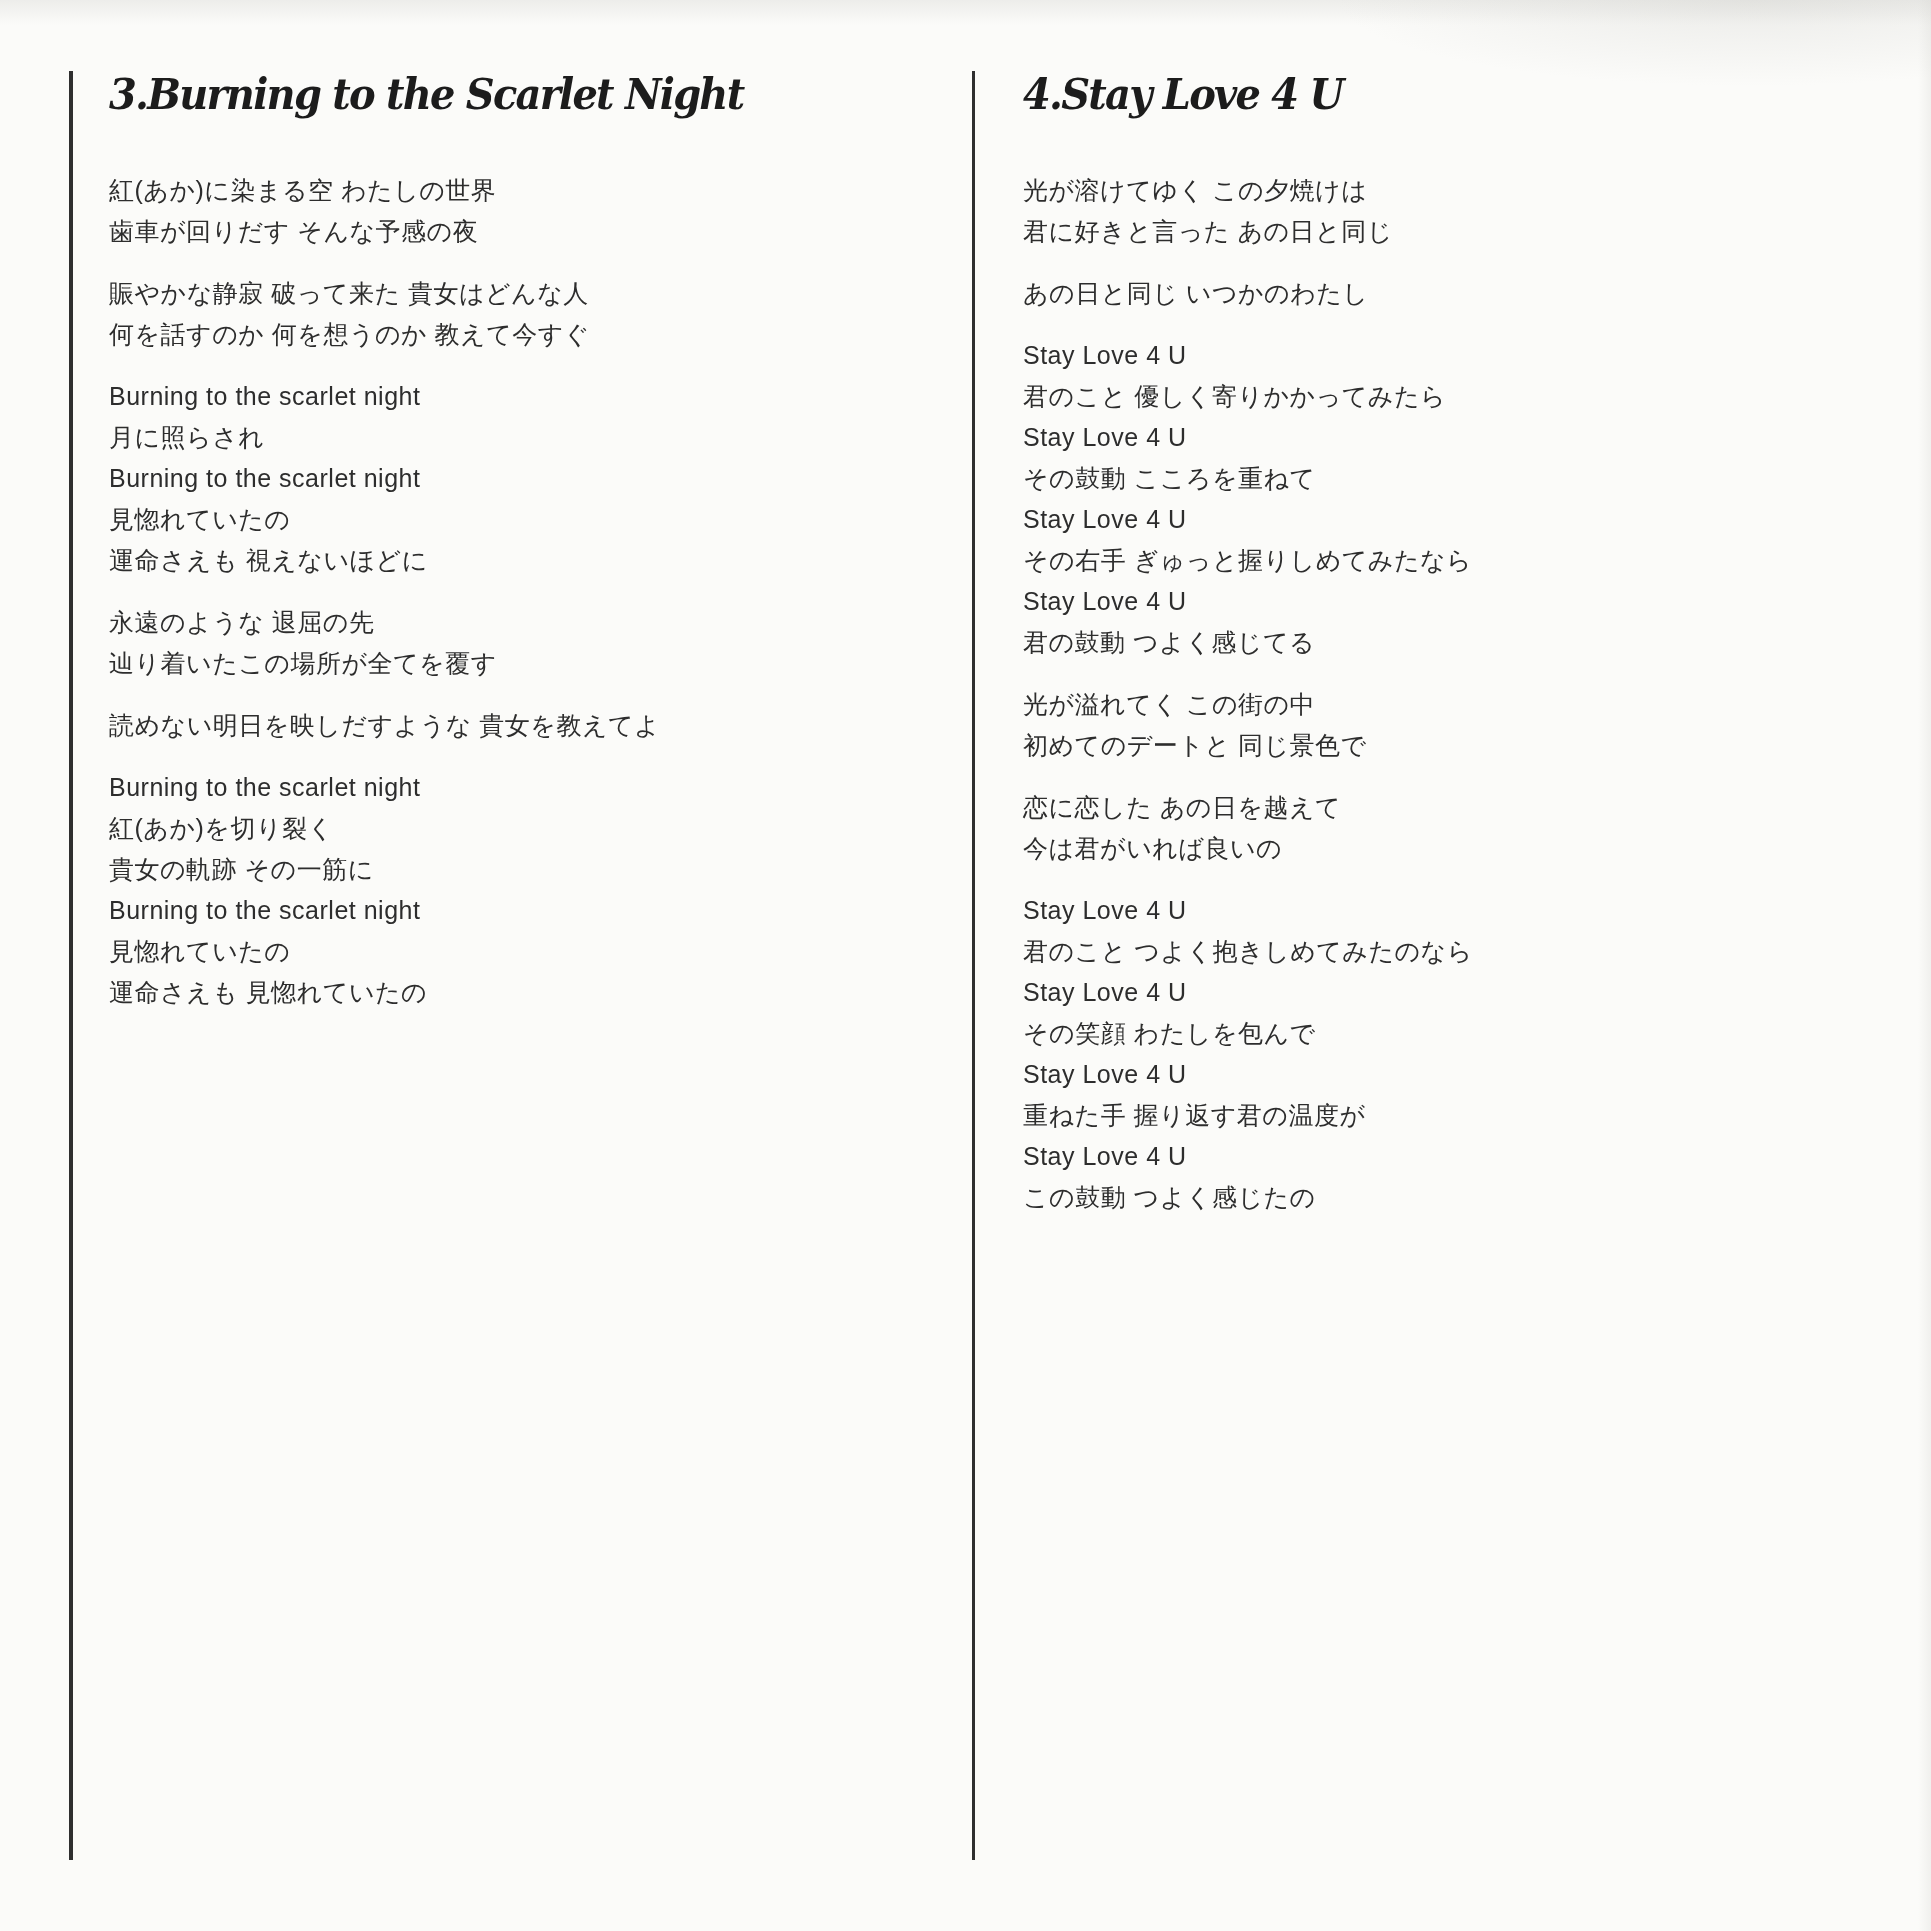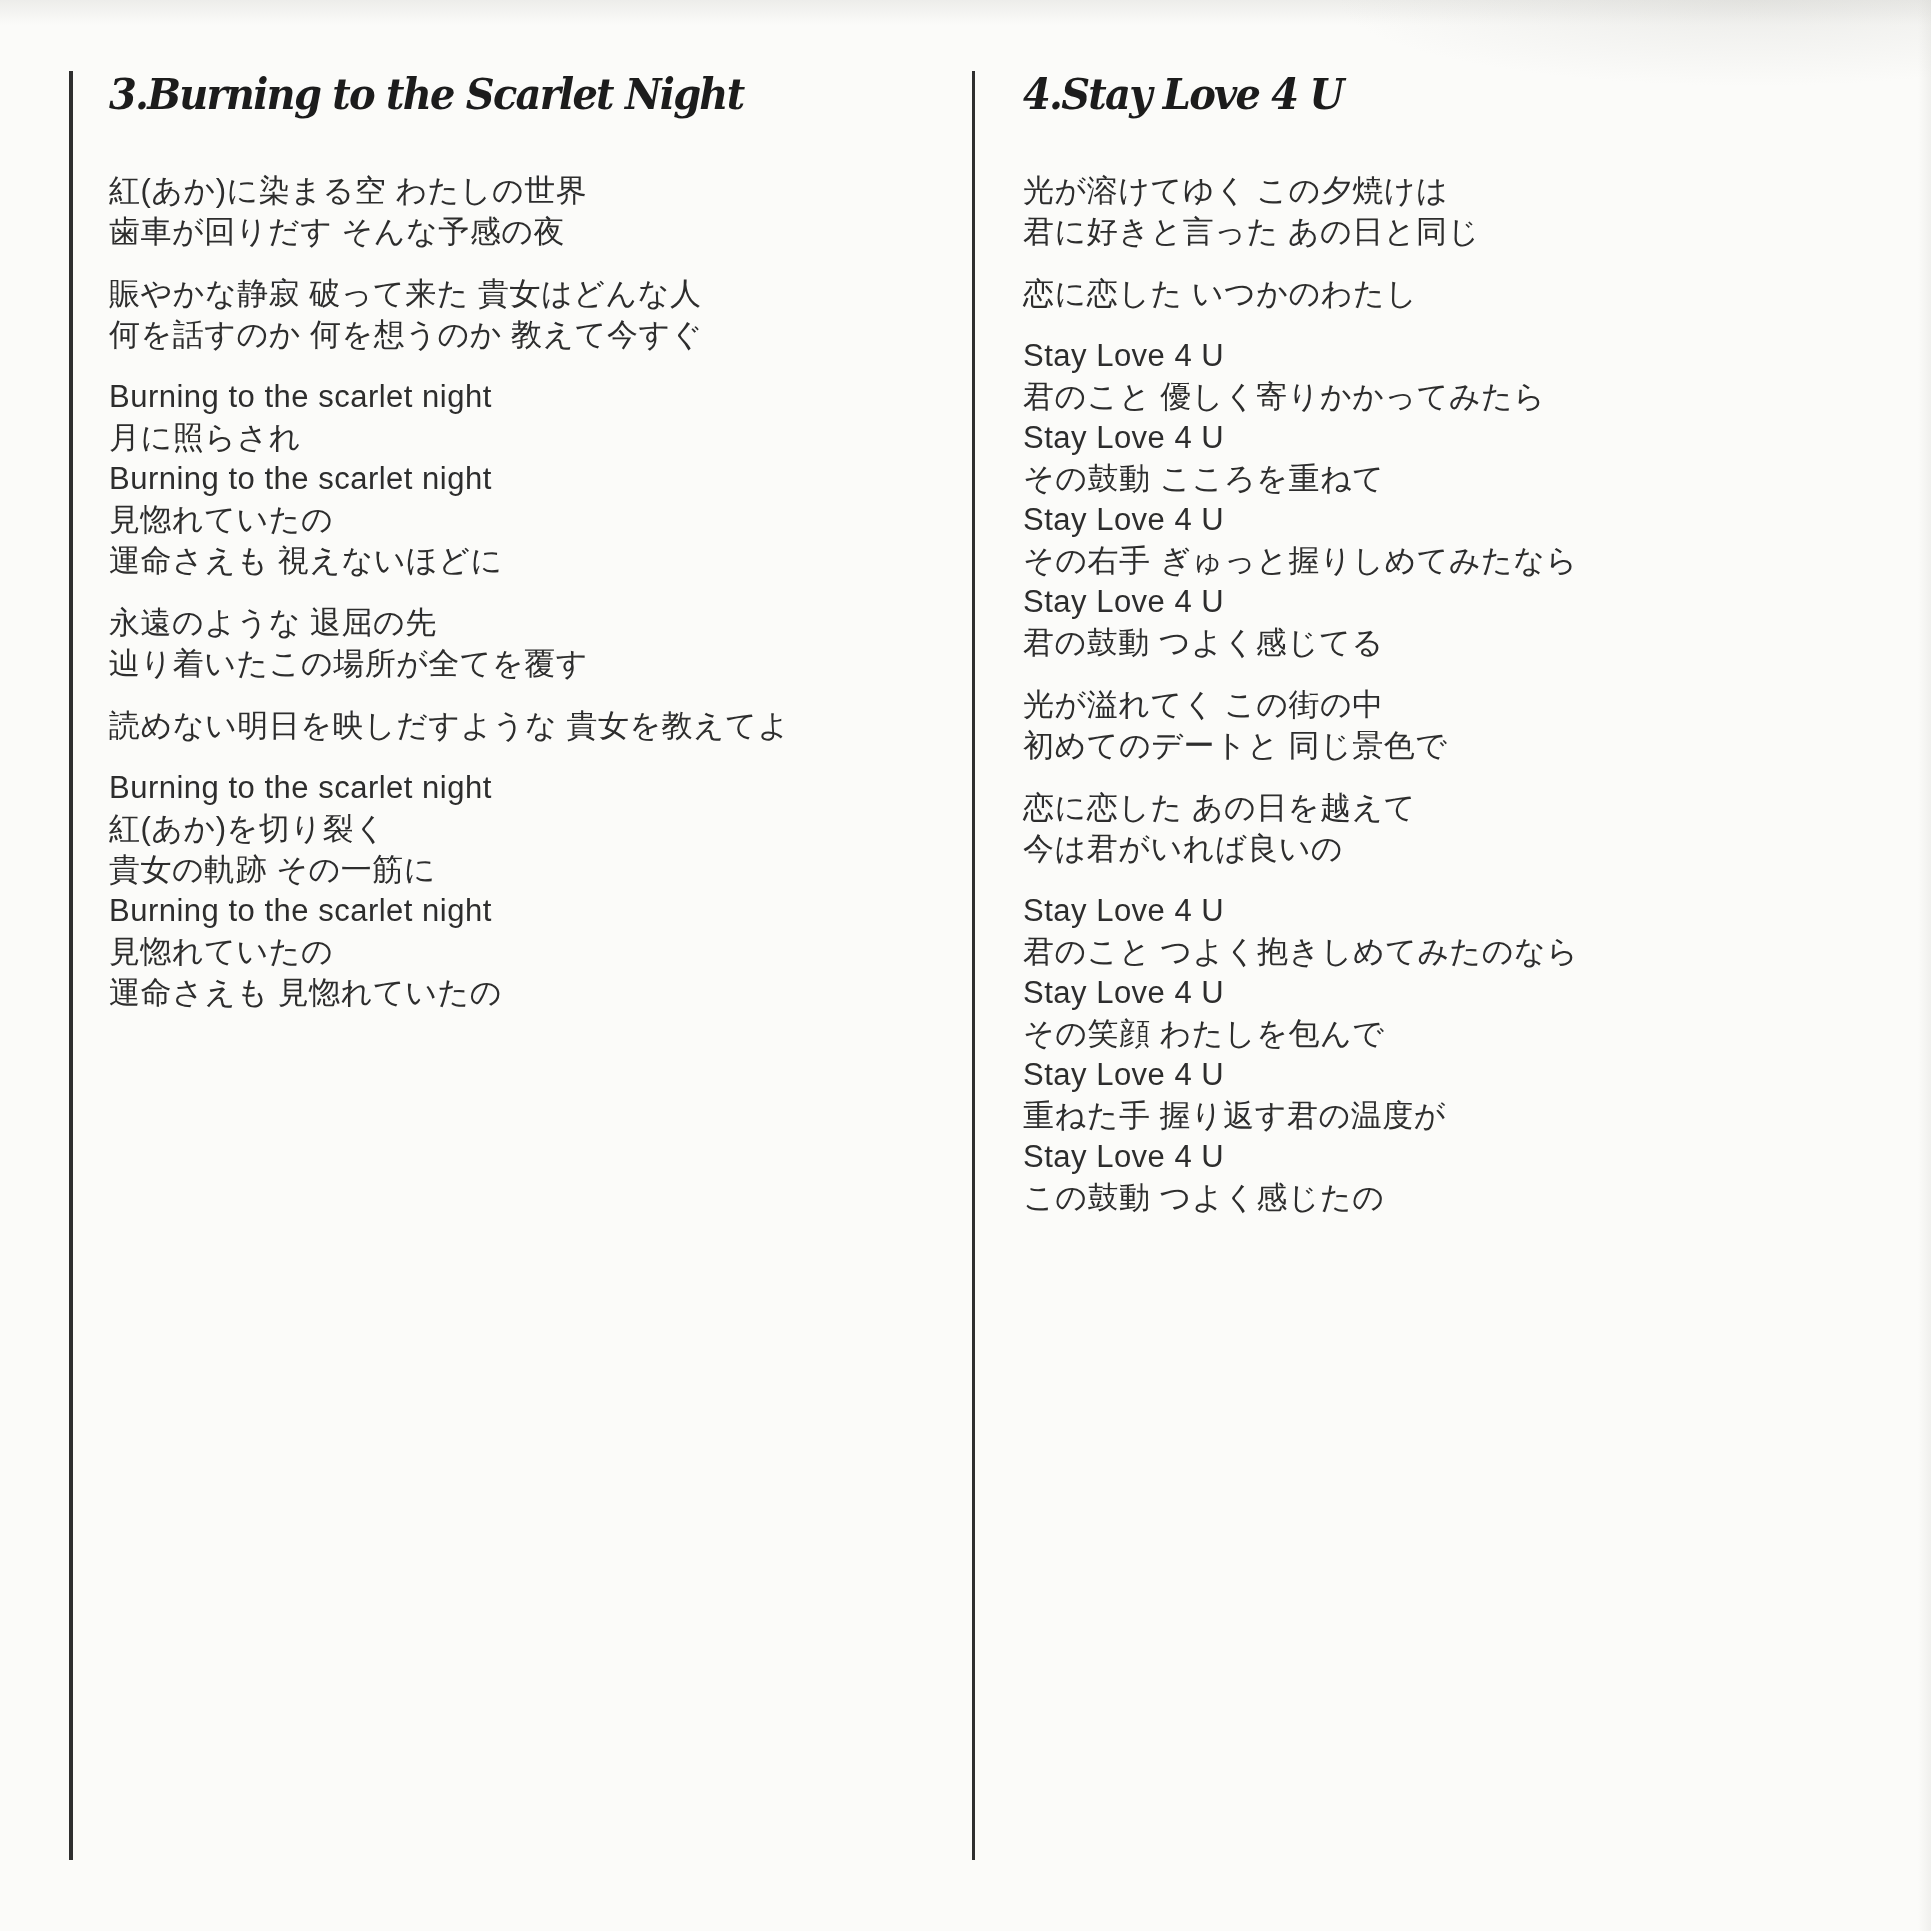--- a/index.html
+++ b/index.html
@@ -70,21 +70,21 @@
     line-height: 60px;
   }
 
   .lyrics {
     margin-top: 46px;
   }
   .stanza {
     margin-bottom: 21px;
   }
   .line {
-    font-size: 31px;
+    font-size: 25px;
     line-height: 41px;
     color: #2d2d2d;
     letter-spacing: 0.5px;
     white-space: pre;
   }
 </style>
 </head>
 <body>
 
 <div class="scan-shade-top"></div>
@@ -131,21 +131,21 @@
 </div>
 
 <div class="column right">
   <h1 class="song-title">4.Stay Love 4 U</h1>
   <div class="lyrics">
       <div class="stanza">
         <div class="line">光が溶けてゆく この夕焼けは</div>
         <div class="line">君に好きと言った あの日と同じ</div>
       </div>
       <div class="stanza">
-        <div class="line">恋に恋した いつかのわたし</div>
+        <div class="line">あの日と同じ いつかのわたし</div>
       </div>
       <div class="stanza">
         <div class="line">Stay Love 4 U</div>
         <div class="line">君のこと 優しく寄りかかってみたら</div>
         <div class="line">Stay Love 4 U</div>
         <div class="line">その鼓動 こころを重ねて</div>
         <div class="line">Stay Love 4 U</div>
         <div class="line">その右手 ぎゅっと握りしめてみたなら</div>
         <div class="line">Stay Love 4 U</div>
         <div class="line">君の鼓動 つよく感じてる</div>

